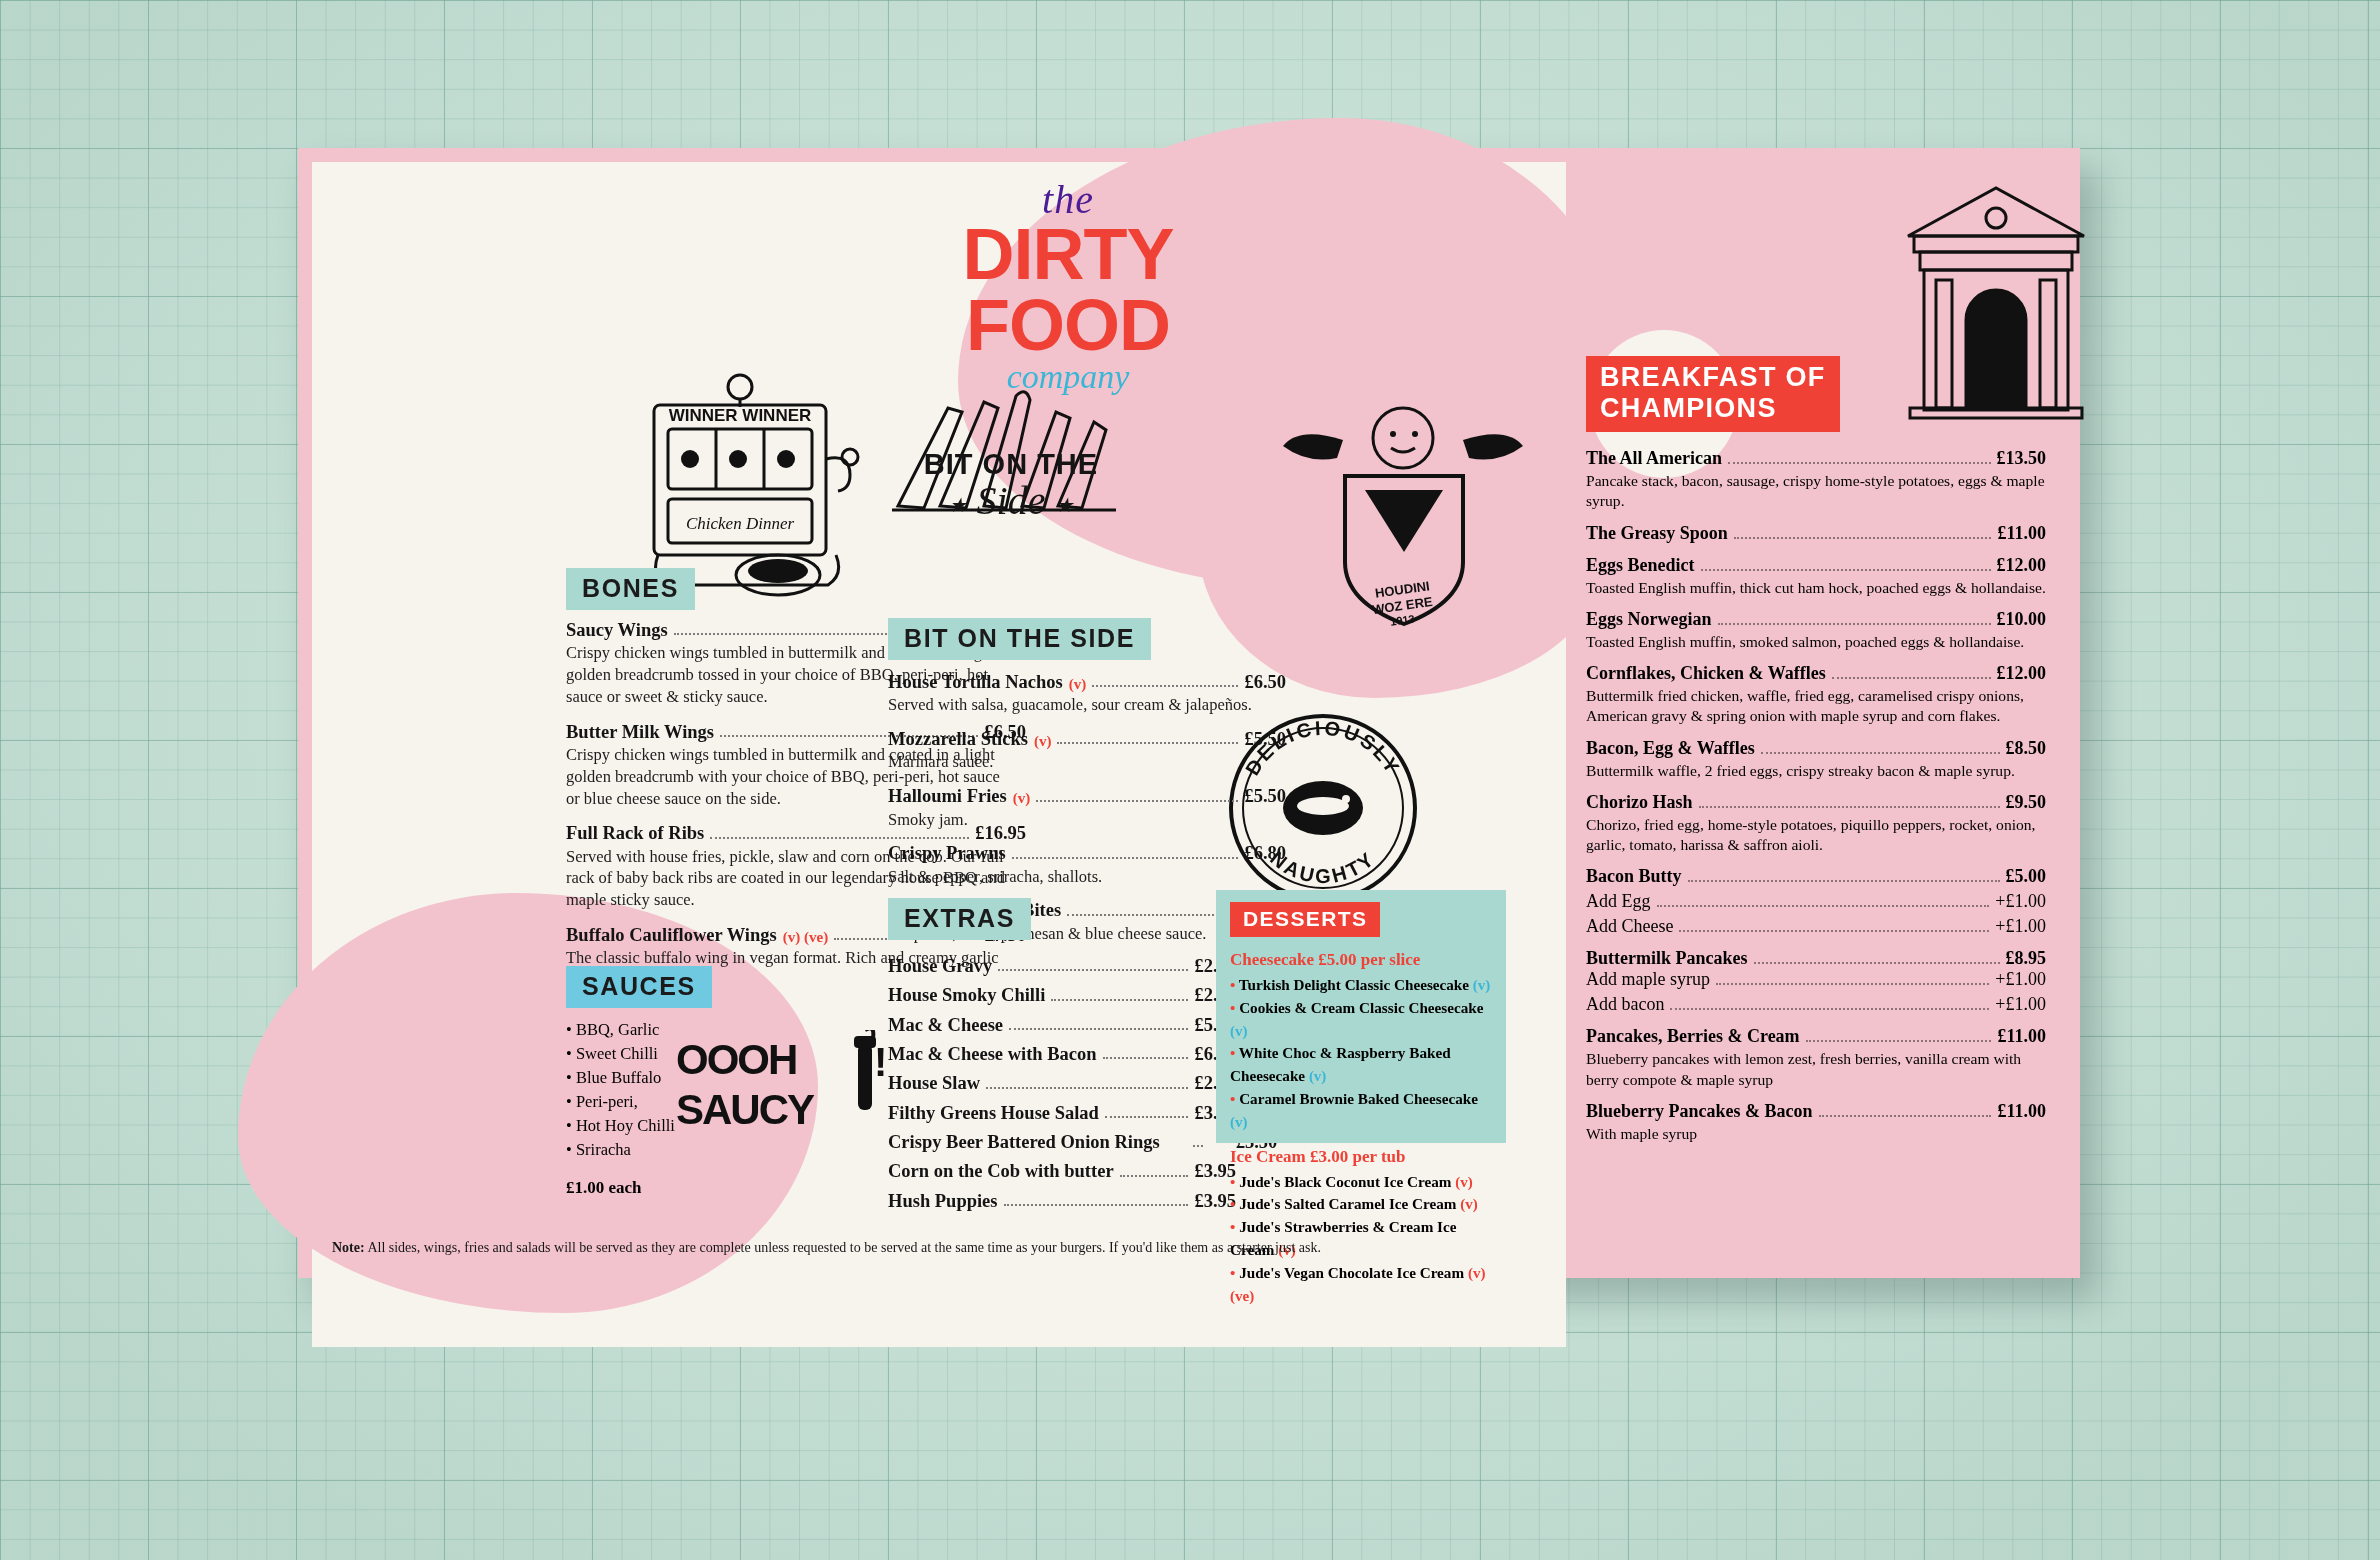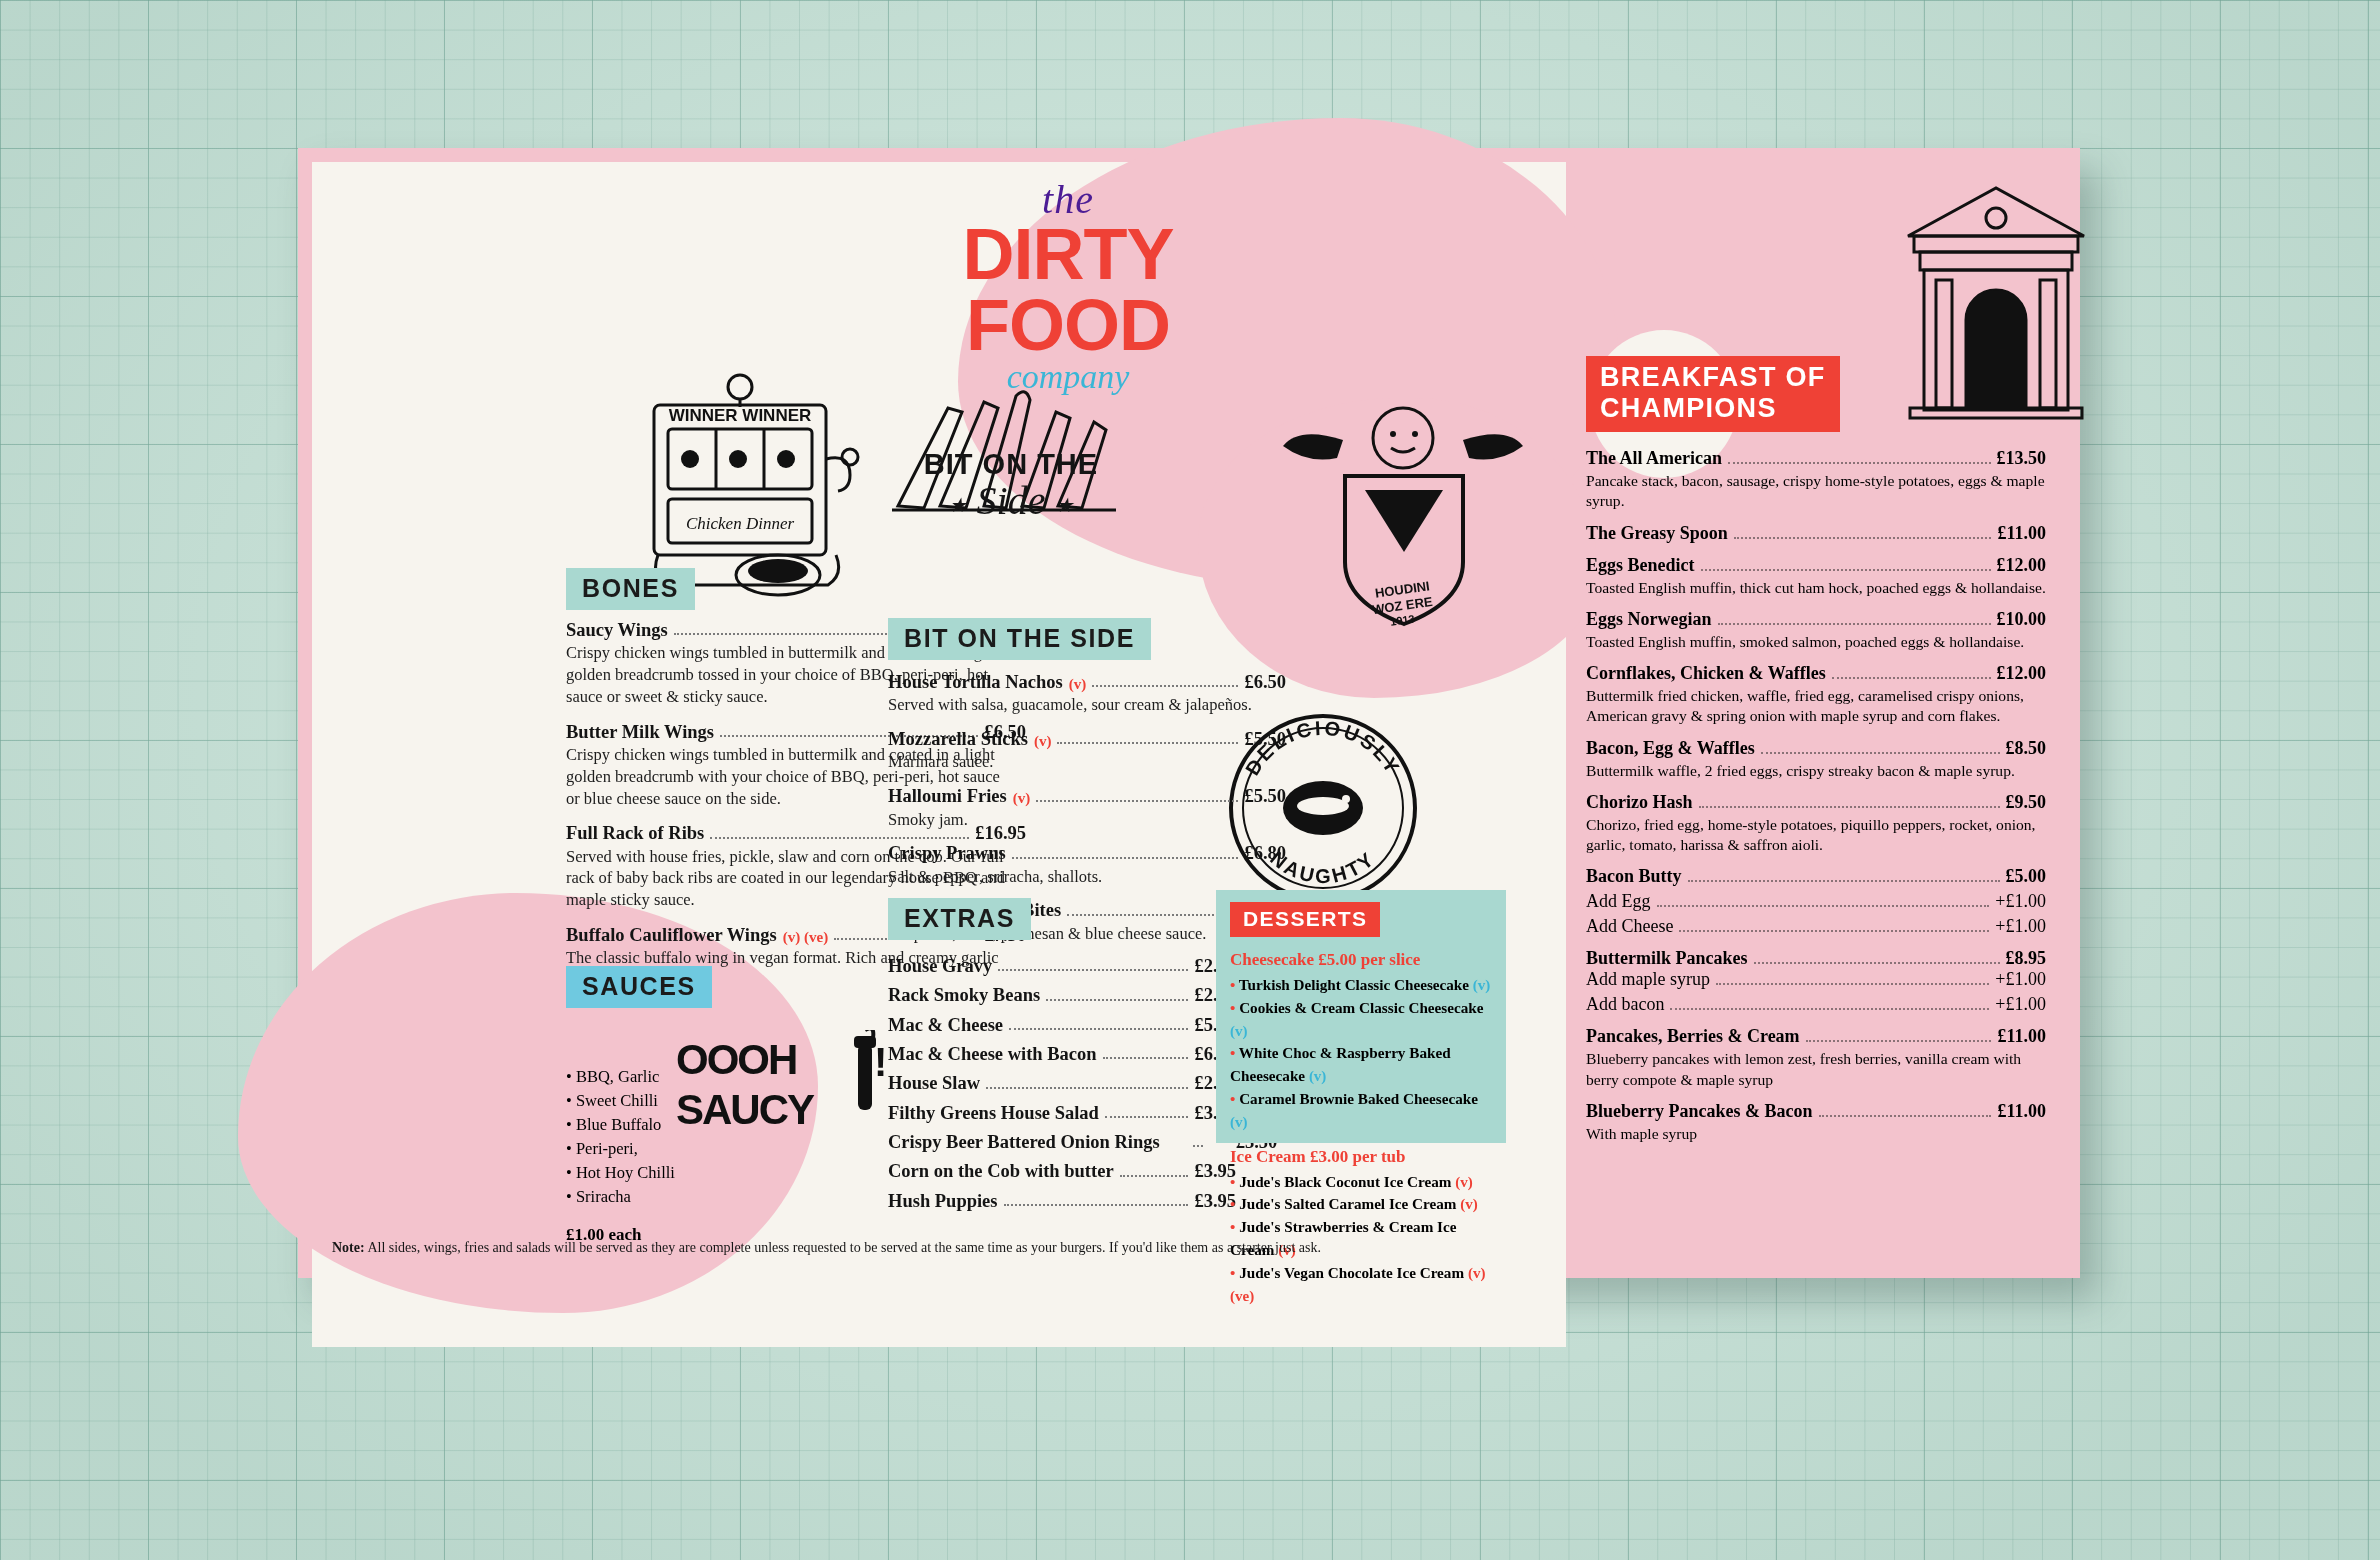--- a/index.html
+++ b/index.html
@@ -400,21 +400,21 @@
           <span class="dots"></span>
           <span class="pr">£7.50</span>
         </div>
         <div class="desc">The classic buffalo wing in vegan format. Rich and creamy garlic aioli sauce.</div>
       </div>
     </div>
 
     <div class="abs" style="left:268px; top:818px;">
       <div class="hdr-chip" style="background:#6fc9e0;">SAUCES</div>
     </div>
-    <div class="abs" style="left:268px; top:917px; width:200px;font-family:Liberation Serif, serif;">
+    <div class="abs" style="left:268px; top:870px; width:200px;font-family:Liberation Serif, serif;">
       <ul class="sauce-list">
         <li>BBQ, Garlic</li>
         <li>Sweet Chilli</li>
         <li>Blue Buffalo</li>
         <li>Peri-peri,</li>
         <li>Hot Hoy Chilli</li>
         <li>Sriracha</li>
       </ul>
       <div style="margin-top:16px; font-weight:bold; font-size:17px;">£1.00 each</div>
     </div>
@@ -476,21 +476,21 @@
     <div class="abs" style="left:590px; top:750px;">
       <div class="hdr-chip">EXTRAS</div>
     </div>
     <div class="abs" style="left:590px; top:808px; width:348px;">
       <div class="item-row" style="margin-bottom:9px;">
         <span class="nm">House Gravy</span>
         <span class="dots"></span>
         <span class="pr">£2.00</span>
       </div>
       <div class="item-row" style="margin-bottom:9px;">
-        <span class="nm">Rack Smoky Beans</span>
+        <span class="nm">House Smoky Chilli</span>
         <span class="dots"></span>
         <span class="pr">£2.50</span>
       </div>
       <div class="item-row" style="margin-bottom:9px;">
         <span class="nm">Mac &amp; Cheese</span>
         <span class="dots"></span>
         <span class="pr">£5.95</span>
       </div>
       <div class="item-row" style="margin-bottom:9px;">
         <span class="nm">Mac &amp; Cheese with Bacon</span>

